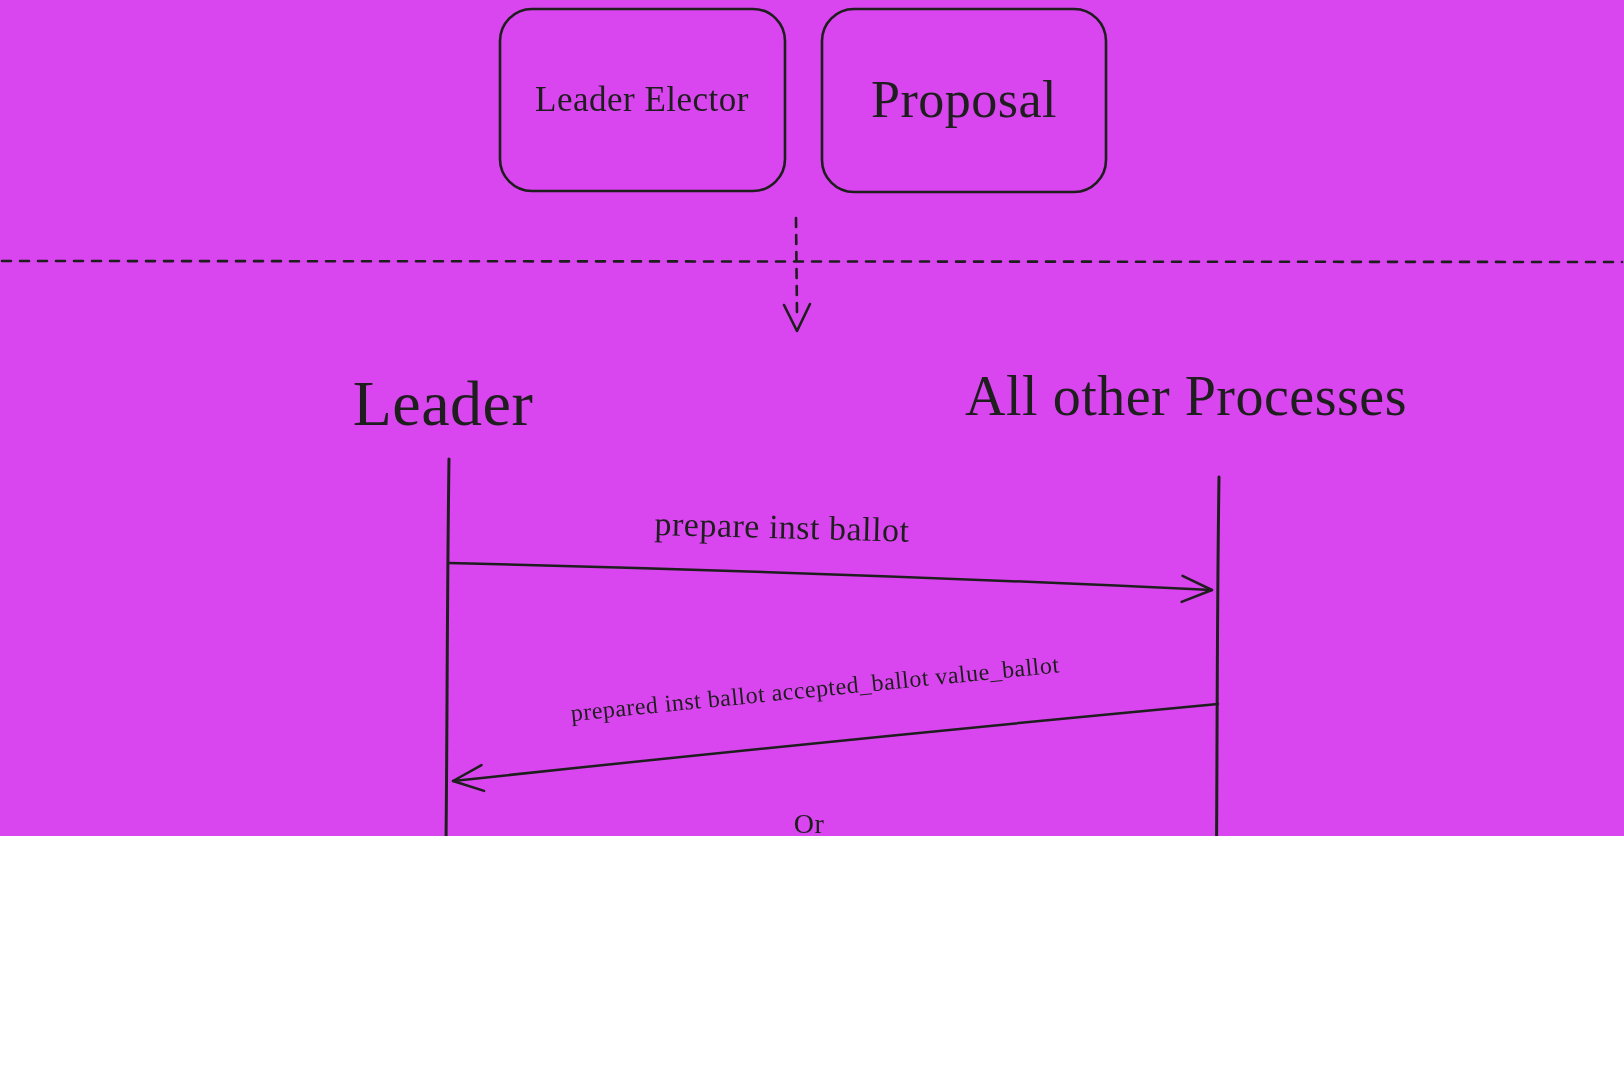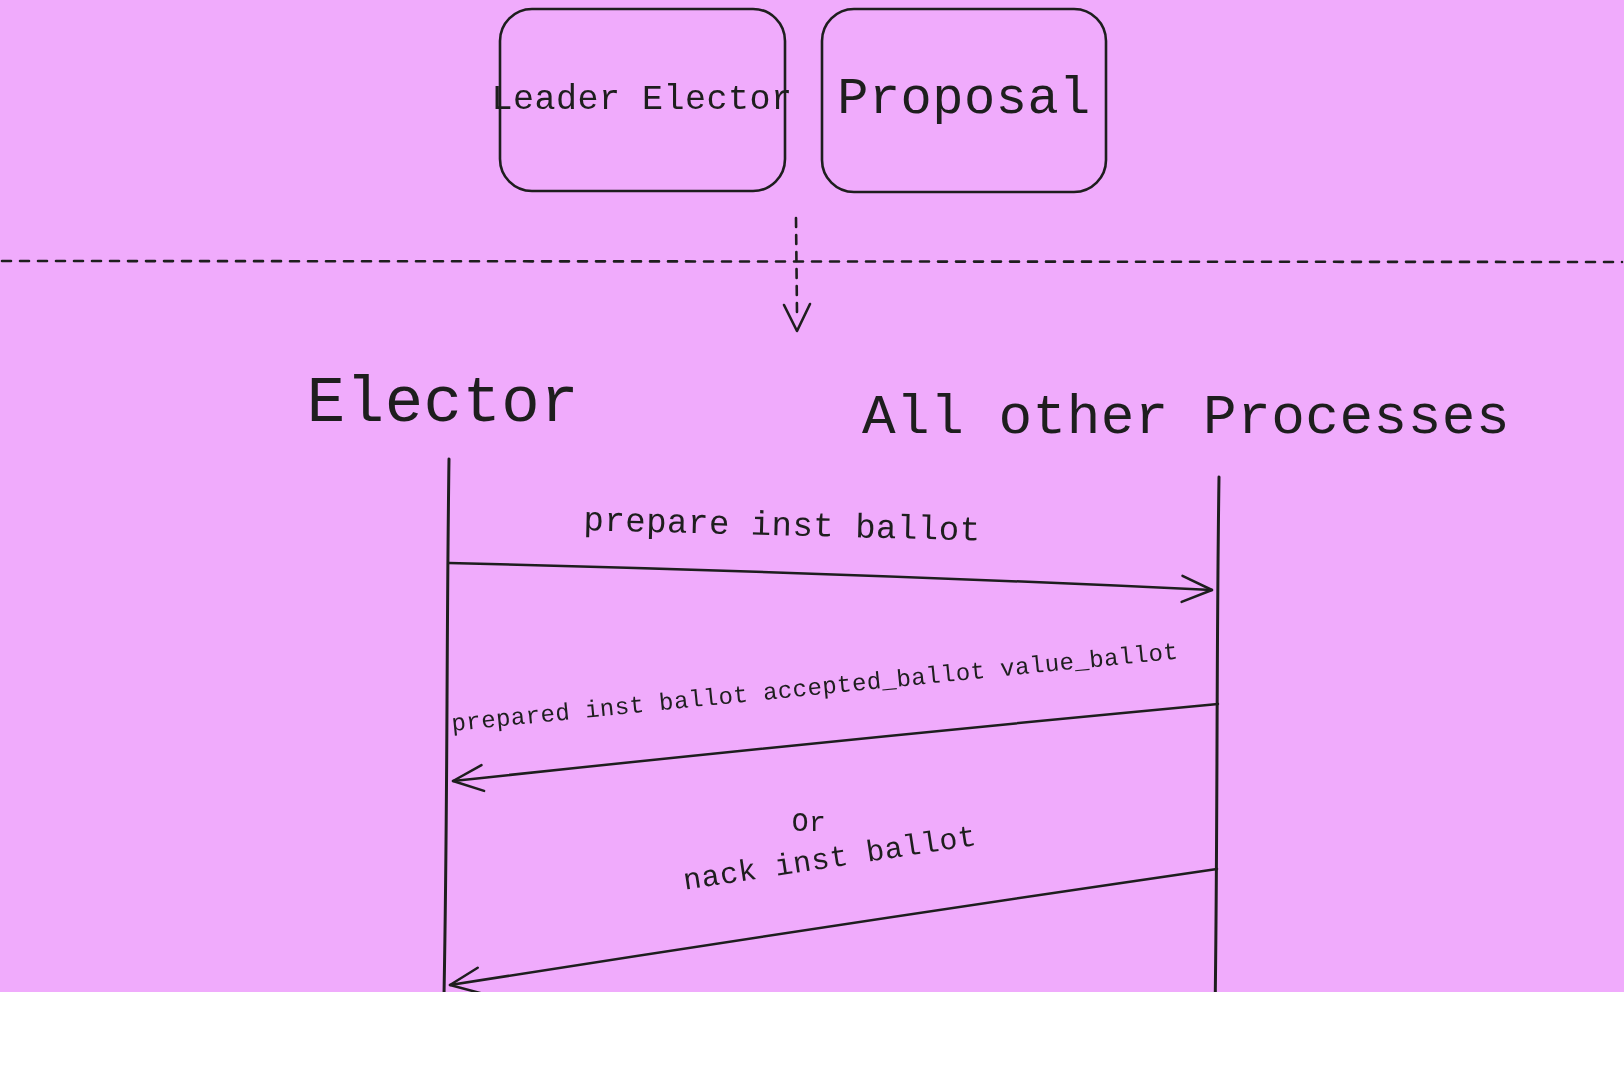--- a/index.html
+++ b/index.html
@@ -1,20 +1,20 @@
 <!DOCTYPE html>
 <html><head>
 <meta charset="utf-8">
 <style>
   html,body{margin:0;padding:0;background:#fff;}
   #canvas{
     position:relative;
-    width:1624px;height:992px;
-    background:#f0abfc;
-    font-family:Liberation Mono, monospace;
+    width:1624px;height:836px;
+    background:#d946ef;
+    font-family:Liberation Serif, serif;
     color:#1e1e1e;
     overflow:hidden;
   }
   #strokes{position:absolute;left:0;top:0;}
   .label{
     position:absolute;
     transform:translate(-50%,-50%);
     white-space:nowrap;
     color:#1e1e1e;
     text-align:center;
@@ -57,21 +57,21 @@
     <path d="M1218,704 Q835,740 453,781" stroke-width="2.5"></path>
     <path d="M481.5,765.1 L453,781 L484.1,790.9" stroke-width="2.5"></path>
 
     <path d="M1217,869 Q833,925 450,985" stroke-width="2.5"></path>
     <path d="M477.7,967.7 L450,985 L481.6,993.4" stroke-width="2.5"></path>
   </svg>
 
   <div class="label module-label" style="left:642px;top:100px;">Leader Elector</div>
   <div class="label module-label big" style="left:964px;top:100px;">Proposal</div>
 
-  <div class="label actor-heading" style="left:443px;top:404px;">Elector</div>
-  <div class="label actor-heading right" style="left:1186px;top:419px;">All other Processes</div>
+  <div class="label actor-heading" style="left:443px;top:404px;">Leader</div>
+  <div class="label actor-heading right" style="left:1186px;top:397px;">All other Processes</div>
 
   <div class="label msg-label rot-down-tiny" style="left:782px;top:527px;">prepare inst ballot</div>
   <div class="label msg-label small rot-up-small" style="left:815px;top:689px;">prepared inst ballot accepted_ballot value_ballot</div>
   <div class="label or-label label" style="left:770px;top:824px;margin-left:39px;">Or</div>
   <div class="label msg-label nack rot-up" style="left:830px;top:860px;">nack inst ballot</div>
 
 </div>
 
 </body></html>

